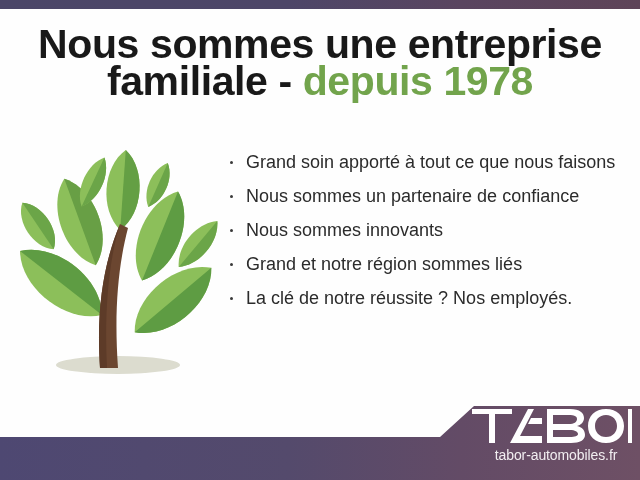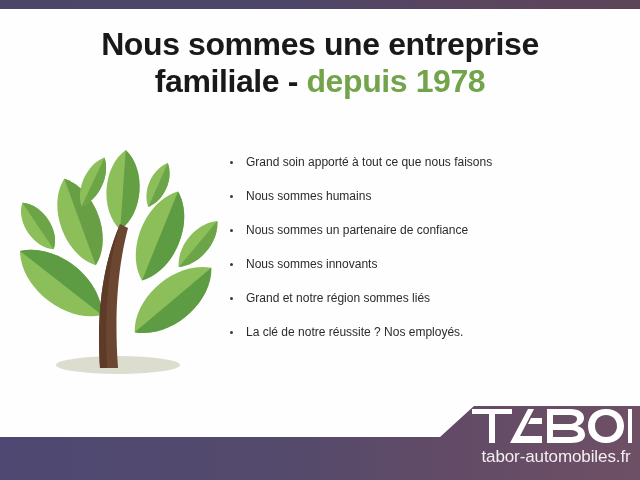--- a/index.html
+++ b/index.html
@@ -30,21 +30,21 @@
     background: linear-gradient(90deg, #4b4668 0%, #4d4668 45%, #5a4560 72%, #5e4458 100%);
   }
 
   
   .headline {
     position: absolute;
     left: 0;
     top: 26px;
     width: 640px;
     text-align: center;
-    font-size: 32px;
+    font-size: 41px;
     font-weight: bold;
     line-height: 36px;
     letter-spacing: -0.4px;
     color: #191919;
   }
   .headline .line2 {
     display: block;
     margin-top: 1px;
   }
   .headline .accent {
@@ -61,21 +61,21 @@
     top: 152px;
     width: 400px;
     margin: 0;
     padding: 0;
     list-style: none;
   }
   .bullets li {
     position: relative;
     padding-left: 18px;
     margin: 0 0 13px 0;
-    font-size: 12px;
+    font-size: 18px;
     line-height: 21px;
     color: #2b2b2b;
     white-space: nowrap;
   }
   .bullets li:last-child {
     margin-bottom: 0;
   }
   .bullets li .dot {
     position: absolute;
     left: 2px;
@@ -116,21 +116,21 @@
     left: 0;
     top: 0;
     width: 160px;
     height: 34px;
   }
   .logo-url {
     position: absolute;
     left: 4px;
     top: 38px;
     width: 160px;
-    font-size: 17px;
+    font-size: 14px;
     letter-spacing: -0.1px;
     color: #f2eef1;
     text-align: center;
   }
 </style>
 </head>
 <body>
 
 <div class="slide">
 
@@ -201,24 +201,20 @@
 
       <path d="M112,74 C96,112 88,158 92,218 L110,218 C106,162 110,116 120,78 Z" fill="#6b4630"></path>
       <path d="M112,74 C101,110 96,160 99,218 L92,218 C88,158 96,112 112,74 Z" fill="#5d3b28"></path>
     </svg>
   </div>
 
   <ul class="bullets">
     <li>
       <span class="dot"></span>
       <span>Grand soin apporté à tout ce que nous faisons</span>
-    </li>
-    <li>
-      <span class="dot"></span>
-      <span>Nous sommes humains</span>
     </li>
     <li>
       <span class="dot"></span>
       <span>Nous sommes un partenaire de confiance</span>
     </li>
     <li>
       <span class="dot"></span>
       <span>Nous sommes innovants</span>
     </li>
     <li>

